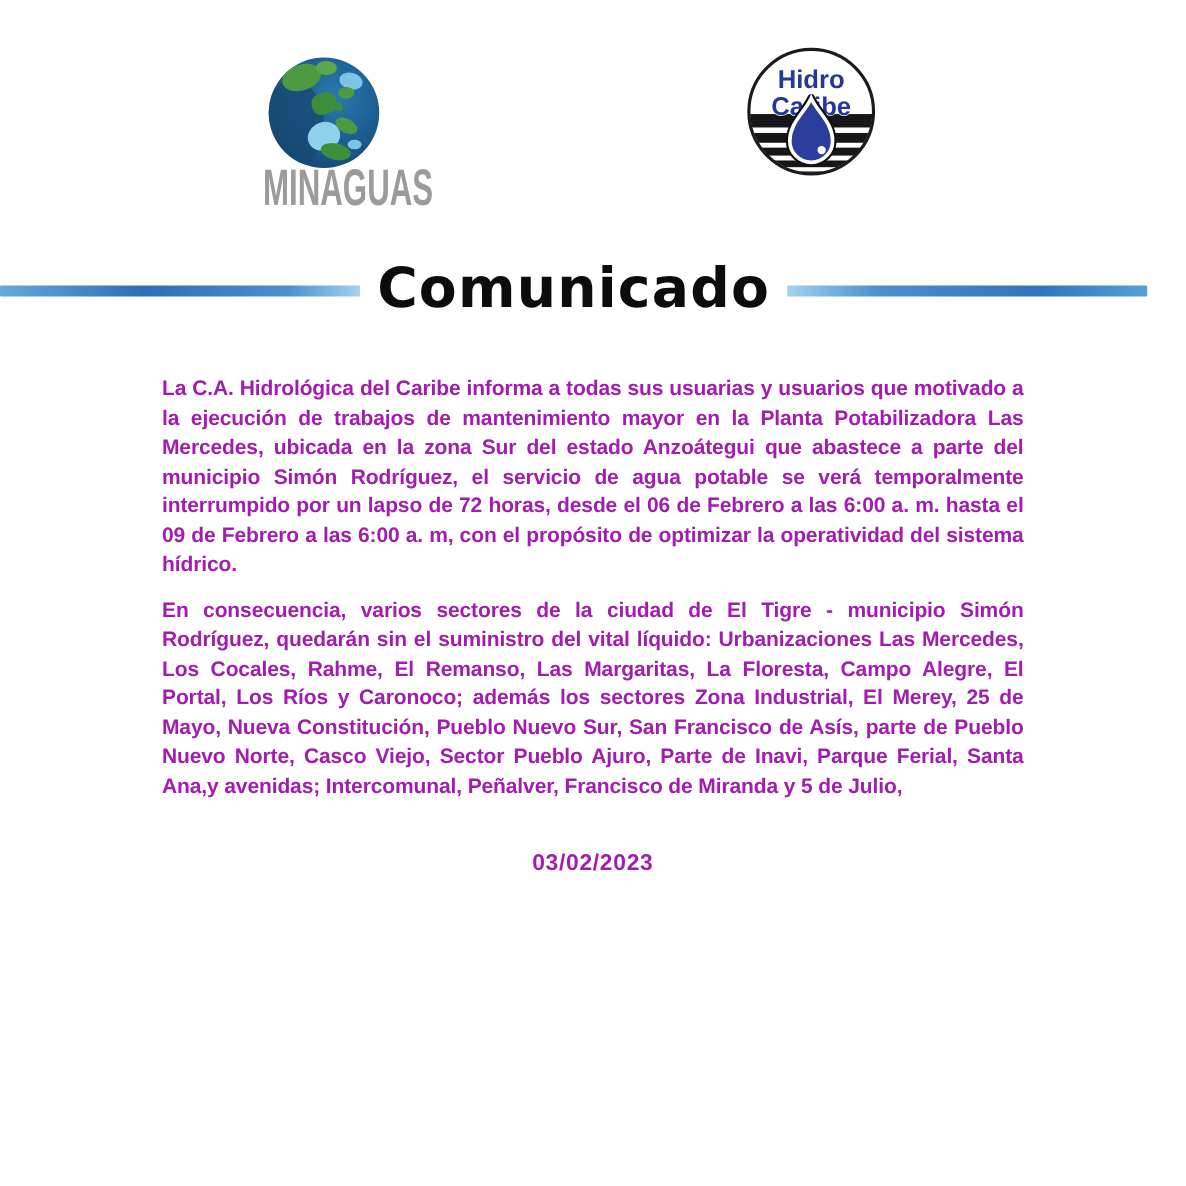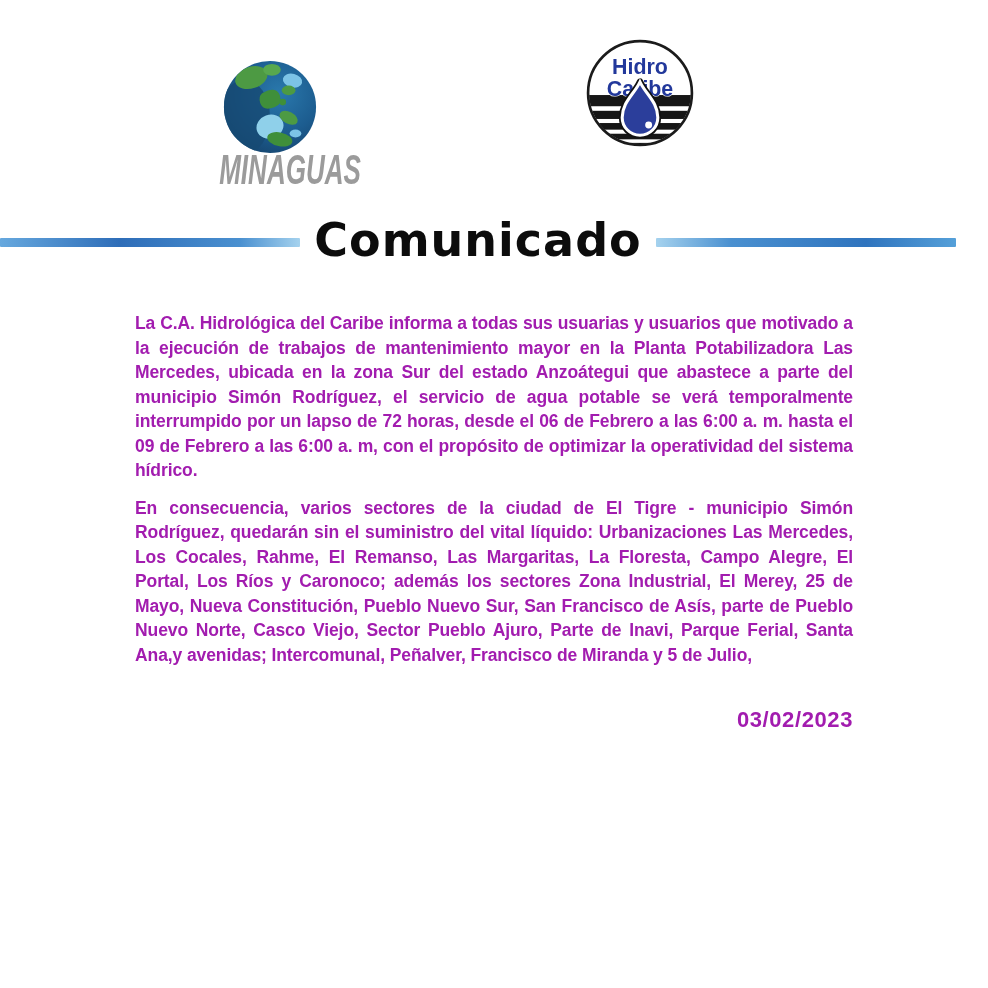--- a/index.html
+++ b/index.html
@@ -2,30 +2,30 @@
 <html><head>
 <meta charset="utf-8">
 <style>
   html,body { margin:0; padding:0; background:#ffffff; }
   .canvas {
     position:relative; width:988px; height:988px; background:#ffffff;
     font-family:"Liberation Sans", sans-serif; overflow:hidden;
   }
 
   
-  .minaguas { position:absolute; left:188px; top:57px; width:164px; text-align:center;font-style:italic; }
+  .minaguas { position:absolute; left:188px; top:44px; width:164px; text-align:center; }
   .minaguas svg { display:block; margin:0 auto; }
   .minaguas-label {
     display:block; color:#9b9b9b; font-weight:bold; font-size:42px; line-height:1;
     transform:scale(0.62,1.02); transform-origin:center top; margin-top:-9px;
     letter-spacing:0px; white-space:nowrap;
   }
 
   
-  .hidrocaribe { position:absolute; left:584px; top:37px; }
+  .hidrocaribe { position:absolute; left:620px; top:37px; }
   .hc-text {
     font-family:"Liberation Sans", sans-serif; font-weight:bold; font-size:21px;
     fill:#22389b; text-anchor:middle; paint-order:stroke; stroke:#ffffff; stroke-width:1.2px;
   }
 
   
   .title-row {
     position:absolute; top:217px; left:0; width:956px;
     display:flex; align-items:center; column-gap:14px;
   }
@@ -37,21 +37,21 @@
     color:#0c0c0c; letter-spacing:1px; line-height:1; white-space:nowrap; padding-bottom:4px;
   }
 
   
   .body-text {
     position:absolute; left:135px; top:311px; width:718px;
     font-size:17.5px; line-height:24.5px; font-weight:bold; color:#a21caf;
     text-align:justify; letter-spacing:-0.1px;
   }
   .body-text p { margin:0 0 13px 0; }
-  .doc-date { margin-top:41px; font-size:22px; letter-spacing:0.6px; text-align:right; }
+  .doc-date { margin-top:41px; font-size:19px; letter-spacing:0.6px; text-align:center; }
 </style>
 </head>
 <body>
 
 <div class="canvas">
 
   <div class="minaguas">
     <span>
       <svg width="98" height="100" viewBox="0 0 100 100" aria-hidden="true">
         <defs>

